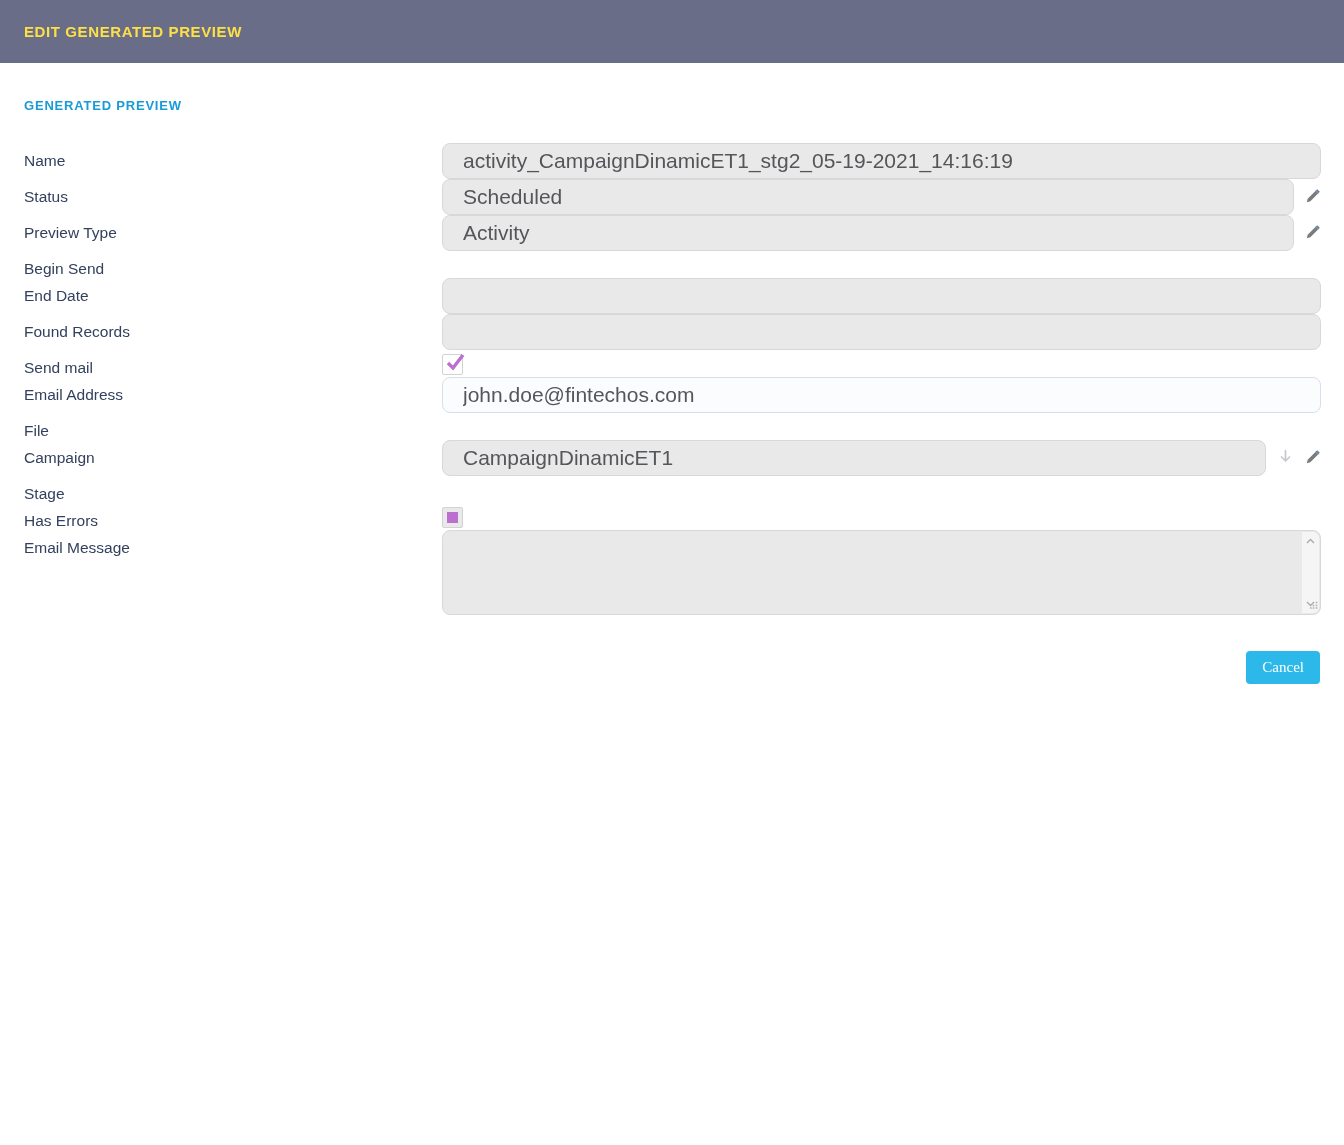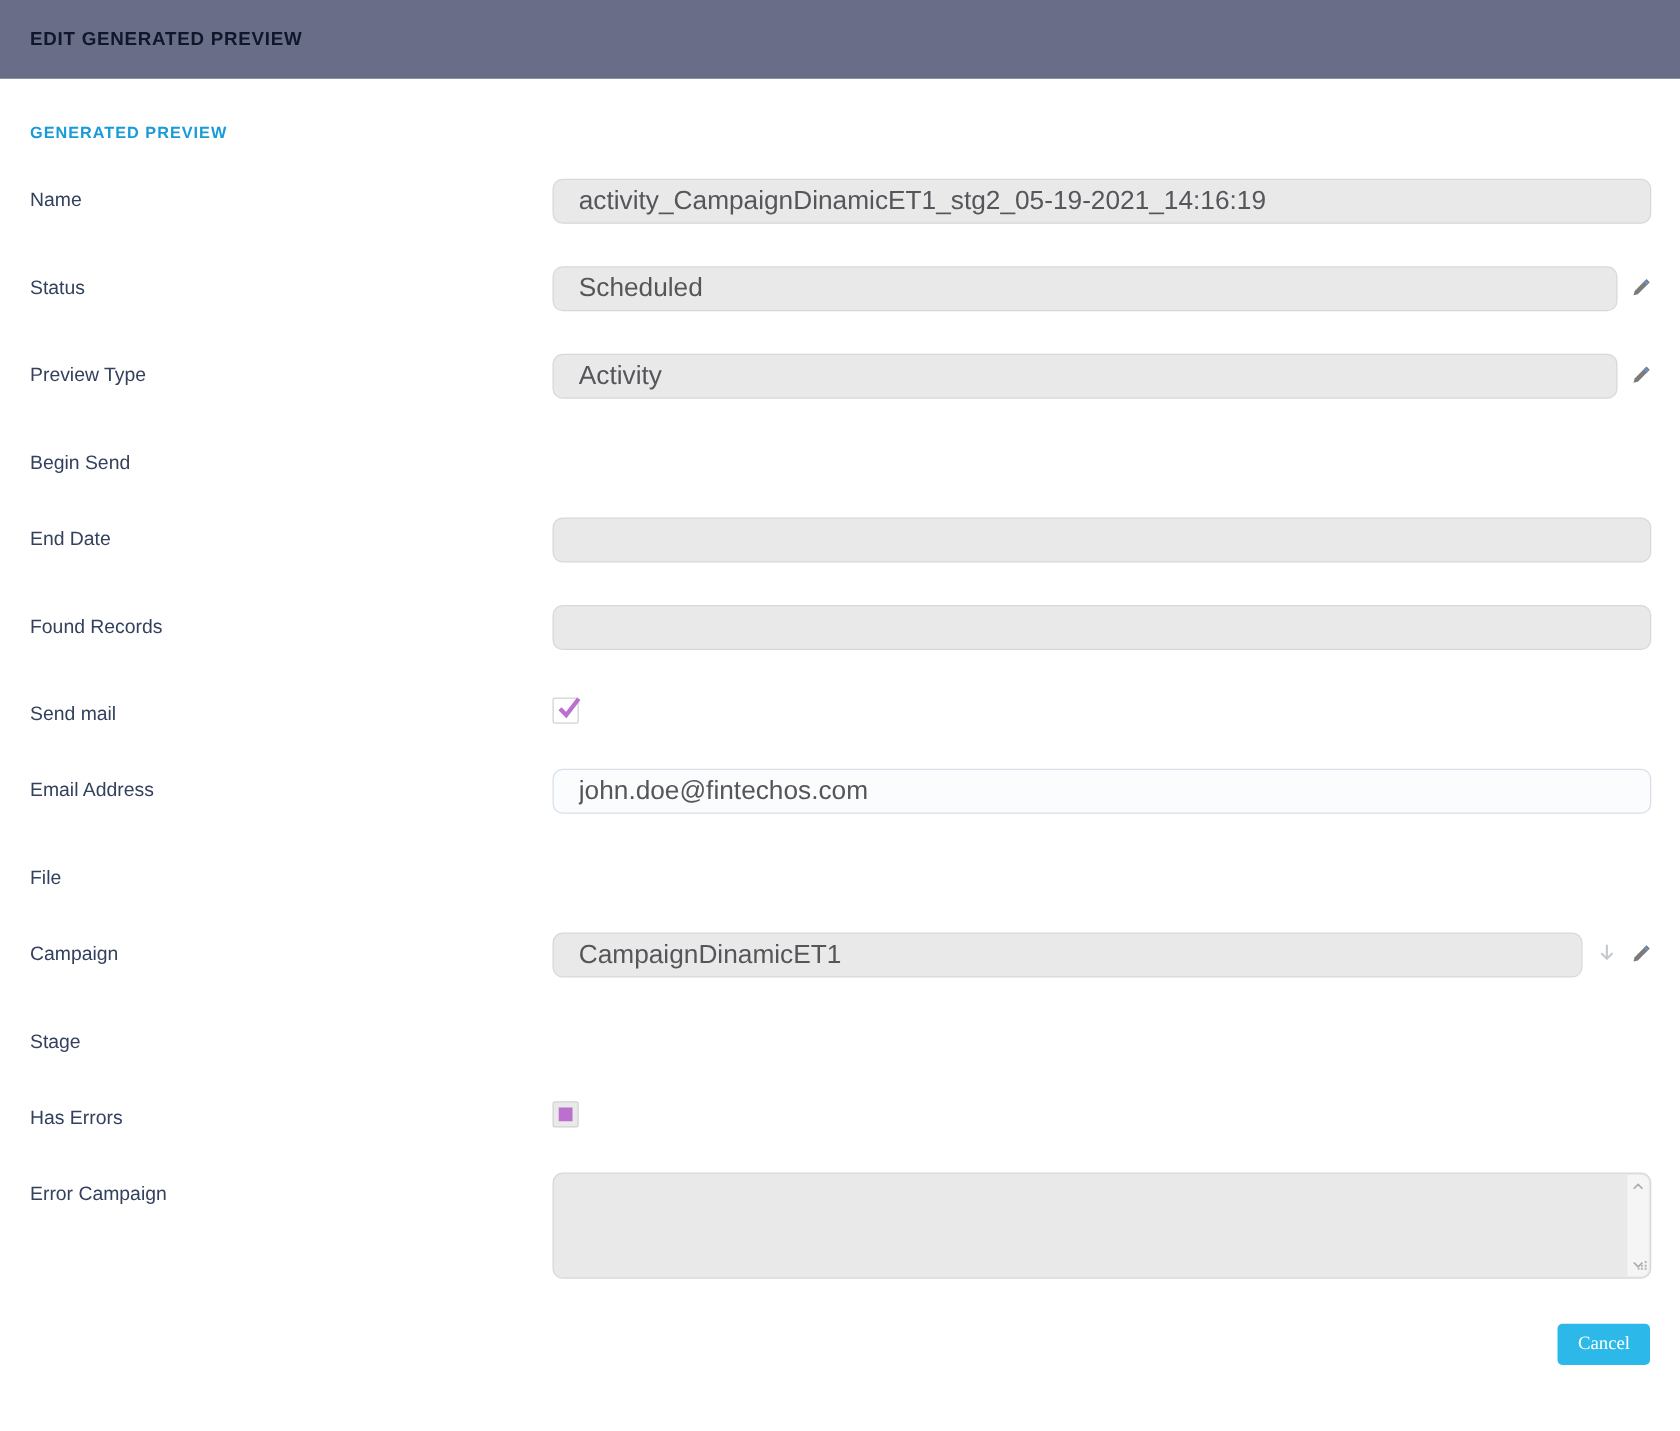--- a/index.html
+++ b/index.html
@@ -1,27 +1,27 @@
 <!DOCTYPE html>
 <html><head>
 <meta charset="utf-8">
 <style>
   * { margin:0; padding:0; box-sizing:border-box; }
   html,body { width:1344px; height:1145px; background:#ffffff;
     font-family:"Liberation Sans", sans-serif; overflow:hidden; }
 
   .titlebar { height:63px; background:#696d87; display:flex; align-items:center;
     padding-left:24px; }
-  .titlebar h1 { color:#0f172a; font-size:15px; letter-spacing:0.6px;
+  .titlebar h1 { color:#fde047; font-size:15px; letter-spacing:0.6px;
     font-weight:bold; text-transform:uppercase; }
 
   .section-title { margin:35px 0 30px 24px; color:#189bd7; font-size:13px;
     font-weight:bold; letter-spacing:0.8px; text-transform:uppercase; }
 
-  .row { display:flex; align-items:flex-start; margin-bottom:34px; }
+  .row { display:flex; align-items:flex-start; }
   .row-label { width:442px; flex:0 0 442px; padding-left:24px; padding-top:8px;
     font-size:15.5px; color:#33415e; line-height:19px; }
   .field-area { flex:1; display:flex; align-items:center; margin-right:23px;
     position:relative; }
 
   .input { height:36px; width:100%; flex:1; border-radius:8px; padding:12px 20px;
     font-size:21px; font-family:Liberation Sans, sans-serif; outline:none; }
   .input.gray  { background:#e9e9e9; border:1px solid #d8d8d8; color:#55565a; }
   .input.white { background:#fbfcfe; border:1px solid #d9dfe9; color:#55565a; }
 
@@ -173,21 +173,21 @@
 <div class="row">
   <div class="row-label">Has Errors</div>
   <div class="field-area">
     <div class="checkbox disabled">
       <span class="inner-square"></span>
     </div>
   </div>
 </div>
 
 <div class="row">
-  <div class="row-label">Error Campaign</div>
+  <div class="row-label">Email Message</div>
   <div class="field-area">
     <div class="textarea-wrap">
       <textarea class="err" readonly="" style=""></textarea>
       <div class="scrollbar">
         <div class="sb-arrow up">
           <svg width="9" height="6" viewBox="0 0 9 6">
             <path d="M1 5l3.5-3.5L8 5" stroke="#a9a9a9" stroke-width="1.3" fill="none"></path>
           </svg>
         </div>
         <div class="sb-arrow down">

